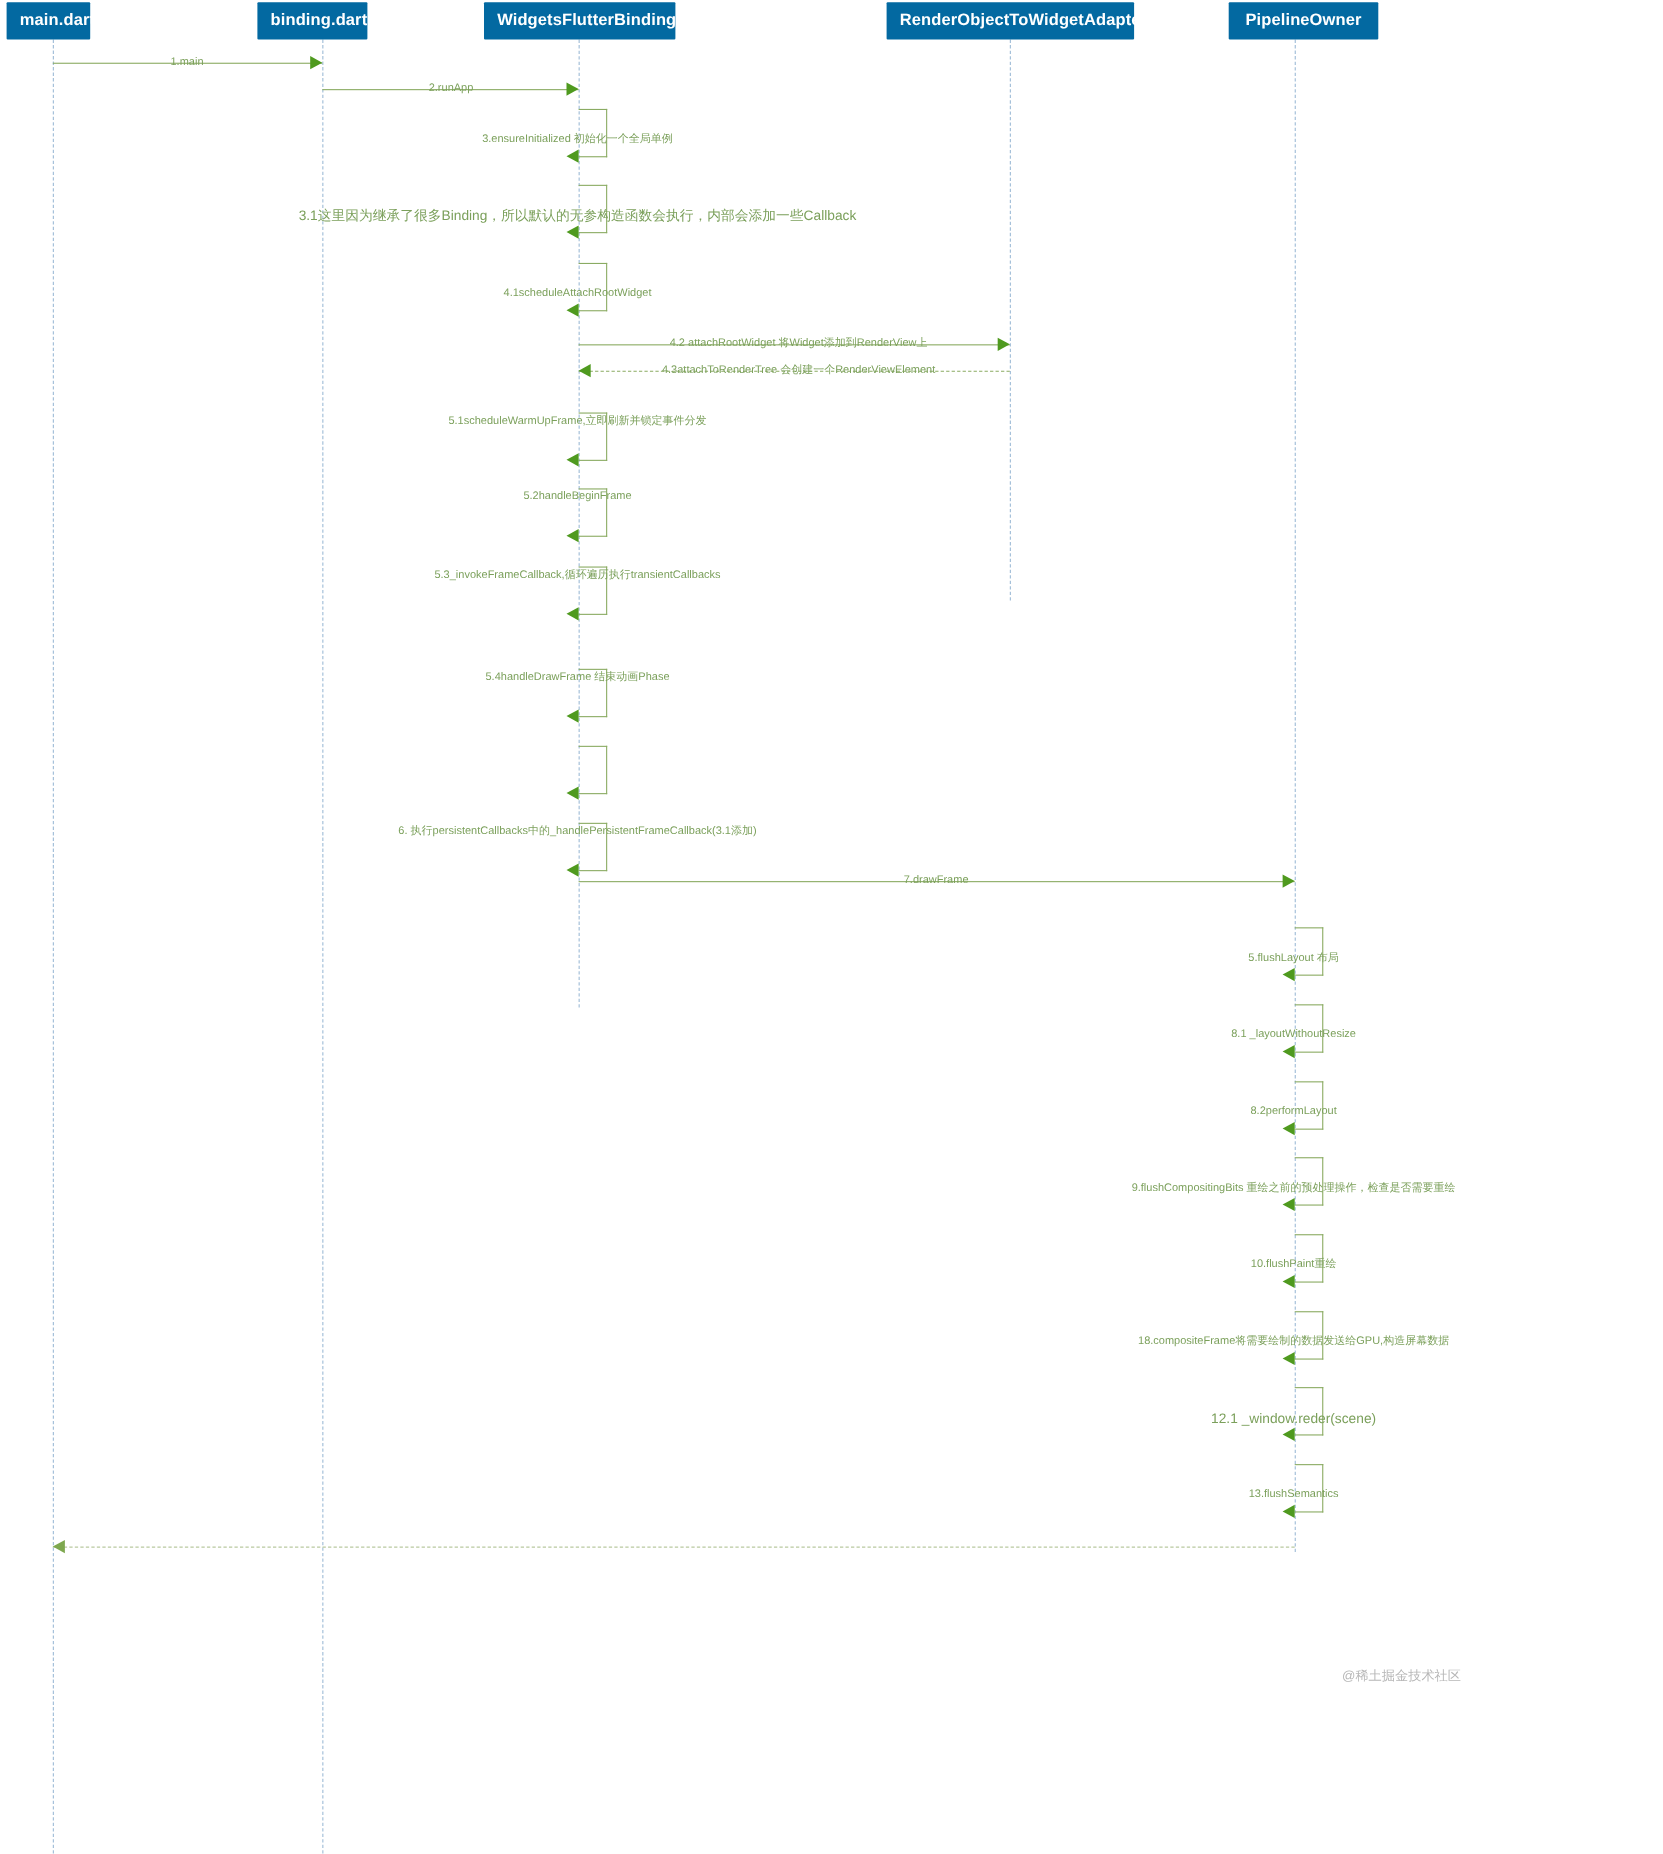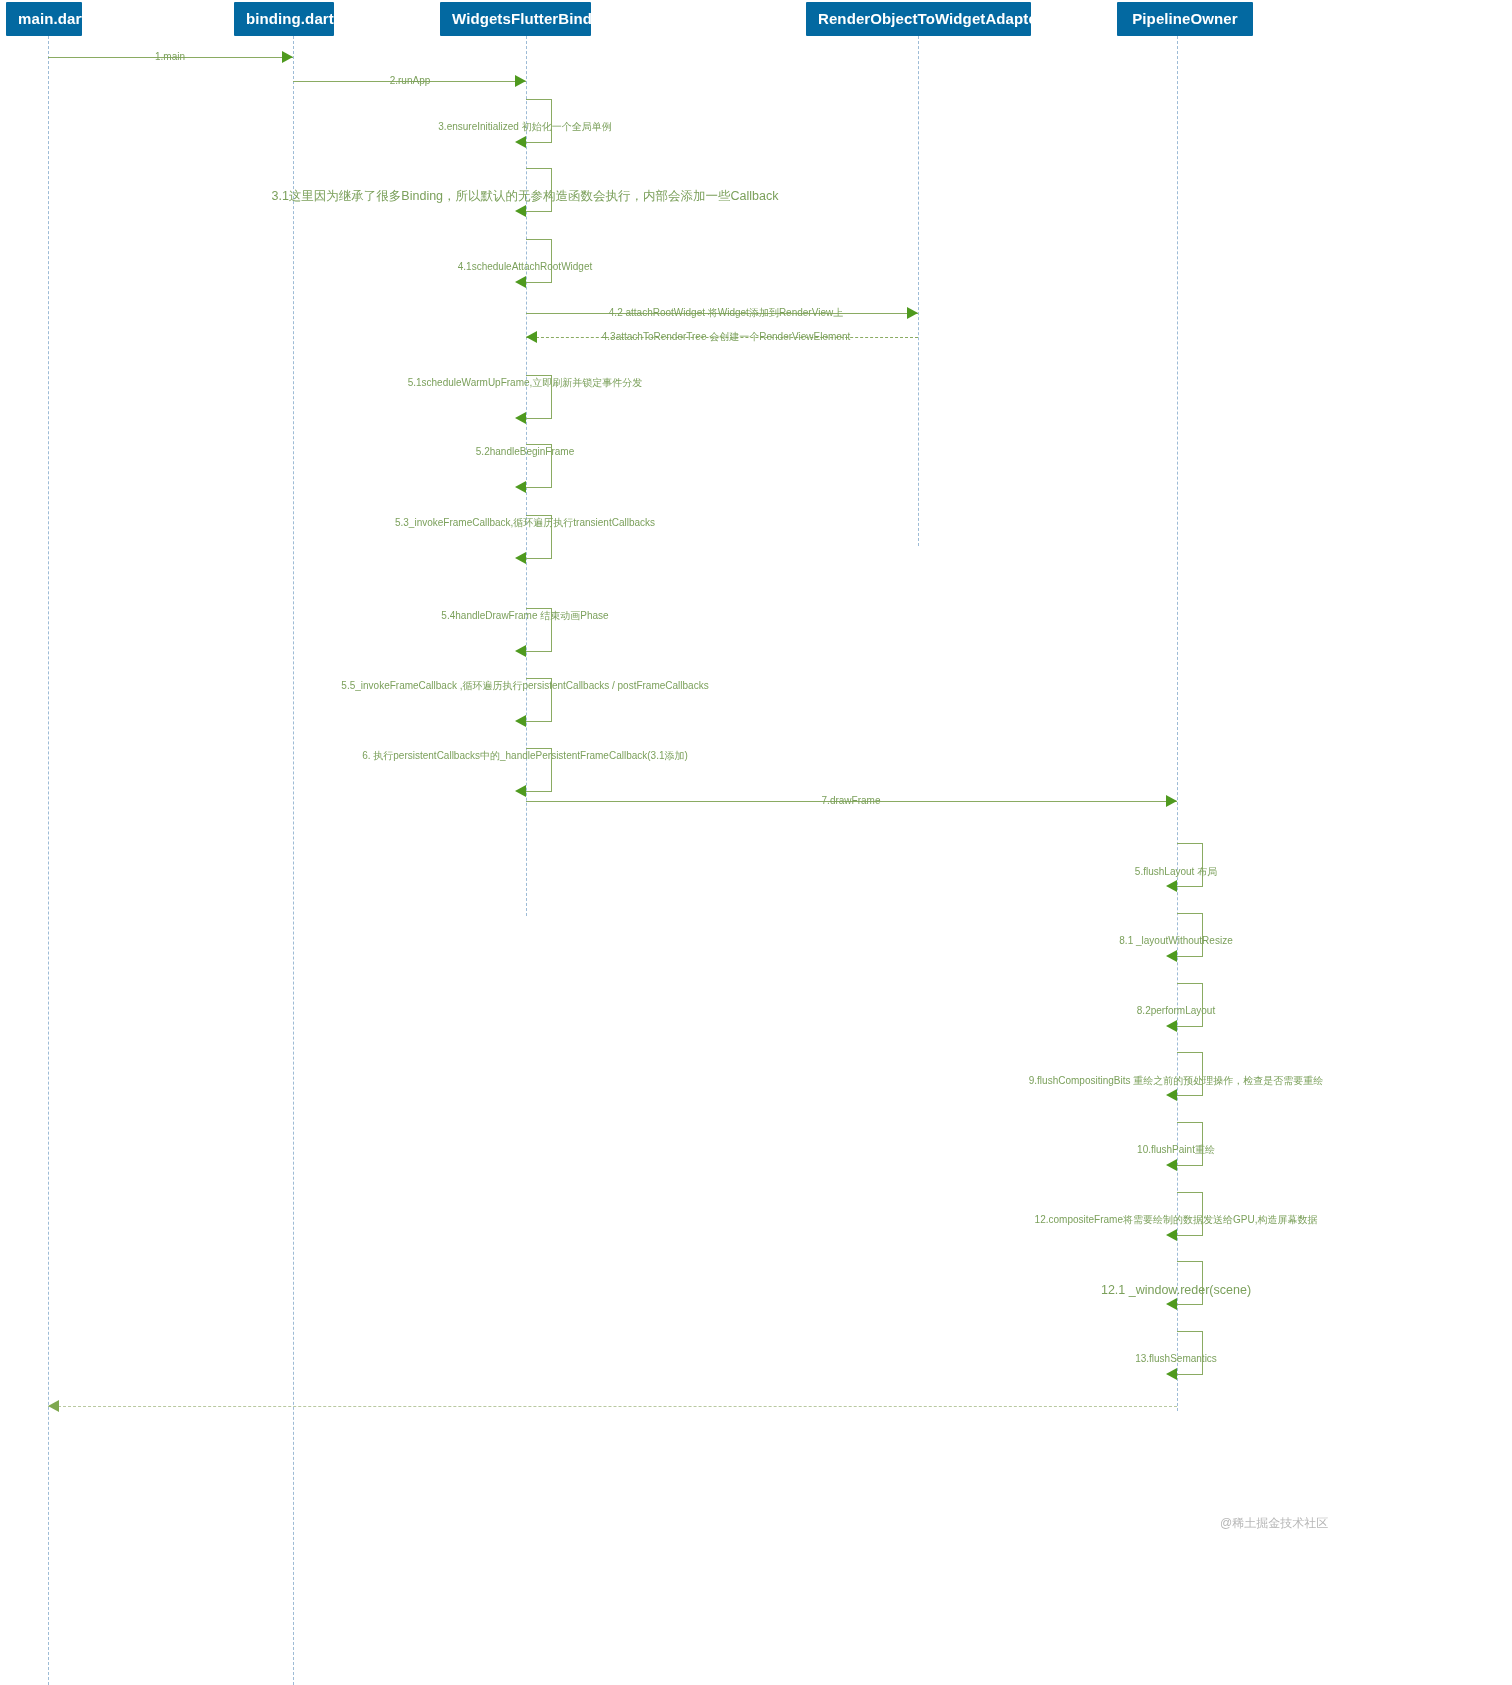--- a/index.html
+++ b/index.html
@@ -95,21 +95,21 @@
 <body>
 
 <div id="canvas">
     <div class="lifeline" style="left: 48px; top: 36px; height: 1649px;"></div>
     <div class="lifeline" style="left: 293px; top: 36px; height: 1649px;"></div>
     <div class="lifeline" style="left: 526px; top: 36px; height: 880px;"></div>
     <div class="lifeline" style="left: 918px; top: 36px; height: 510px;"></div>
     <div class="lifeline" style="left: 1177px; top: 36px; height: 1375px;"></div>
     <div class="actor-box" style="left: 6px; top: 2px; width: 76px;">main.dart</div>
     <div class="actor-box" style="left: 234px; top: 2px; width: 100px;">binding.dart</div>
-    <div class="actor-box" style="left: 440px; top: 2px; width: 151px; text-align: right;">WidgetsFlutterBinding</div>
+    <div class="actor-box" style="left: 440px; top: 2px; width: 174px; text-align: right;">WidgetsFlutterBinding</div>
     <div class="actor-box" style="left: 806px; top: 2px; width: 225px;">RenderObjectToWidgetAdapter</div>
     <div class="actor-box" style="left: 1117px; top: 2px; width: 136px;">PipelineOwner</div>
     <div class="arrow-line" style="left: 48px; top: 57px; width: 245px;"></div>
     <div class="arrow-head-r" style="top: 51px; left: 282px;"></div>
     <div class="msg-label" style="left: 170px; top: 57px;">1.main</div>
     <div class="arrow-line" style="left: 293px; top: 81px; width: 233px;"></div>
     <div class="arrow-head-r" style="top: 75px; left: 515px;"></div>
     <div class="msg-label" style="left: 410px; top: 81px;">2.runApp</div>
     <div class="selfcall" style="left: 526px; top: 99px;">
       <span class="tip"></span>
@@ -141,21 +141,20 @@
       <span class="tip"></span>
     </div>
     <div class="msg-label" style="left: 525px; top: 523px;">5.3_invokeFrameCallback,循环遍历执行transientCallbacks</div>
     <div class="selfcall" style="left: 526px; top: 608px;">
       <span class="tip"></span>
     </div>
     <div class="msg-label" style="left: 525px; top: 616px;">5.4handleDrawFrame 结束动画Phase</div>
     <div class="selfcall" style="left: 526px; top: 678px;">
       <span class="tip"></span>
     </div>
-    <div class="msg-label" style="left: 525px; top: 686px;">5.5_invokeFrameCallback ,循环遍历执行persistentCallbacks / postFrameCallbacks</div>
     <div class="selfcall" style="left: 526px; top: 748px;">
       <span class="tip"></span>
     </div>
     <div class="msg-label" style="left: 525px; top: 756px;">6. 执行persistentCallbacks中的_handlePersistentFrameCallback(3.1添加)</div>
     <div class="arrow-line" style="left: 526px; top: 801px; width: 651px;"></div>
     <div class="arrow-head-r" style="top: 795px; left: 1166px;"></div>
     <div class="msg-label" style="left: 851px; top: 801px;">7.drawFrame</div>
     <div class="selfcall" style="left: 1177px; top: 843px;">
       <span class="tip"></span>
     </div>
@@ -172,21 +171,21 @@
       <span class="tip"></span>
     </div>
     <div class="msg-label" style="left: 1176px; top: 1081px;">9.flushCompositingBits 重绘之前的预处理操作，检查是否需要重绘</div>
     <div class="selfcall" style="left: 1177px; top: 1122px;">
       <span class="tip"></span>
     </div>
     <div class="msg-label" style="left: 1176px; top: 1150px;">10.flushPaint重绘</div>
     <div class="selfcall" style="left: 1177px; top: 1192px;">
       <span class="tip"></span>
     </div>
-    <div class="msg-label" style="left: 1176px; top: 1220px;">12.compositeFrame将需要绘制的数据发送给GPU,构造屏幕数据</div>
+    <div class="msg-label" style="left: 1176px; top: 1220px;">18.compositeFrame将需要绘制的数据发送给GPU,构造屏幕数据</div>
     <div class="selfcall" style="left: 1177px; top: 1261px;">
       <span class="tip"></span>
     </div>
     <div class="msg-label small" style="left: 1176px; top: 1290px;">12.1 _window.reder(scene)</div>
     <div class="selfcall" style="left: 1177px; top: 1331px;">
       <span class="tip"></span>
     </div>
     <div class="msg-label" style="left: 1176px; top: 1359px;">13.flushSemantics</div>
     <div class="arrow-line dashed" style="left: 48px; top: 1406px; width: 1129px; border-top-color: rgb(185, 201, 160);"></div>
     <div class="arrow-head-l" style="top: 1400px; left: 48px; border-right-color: rgb(126, 168, 79);"></div>

